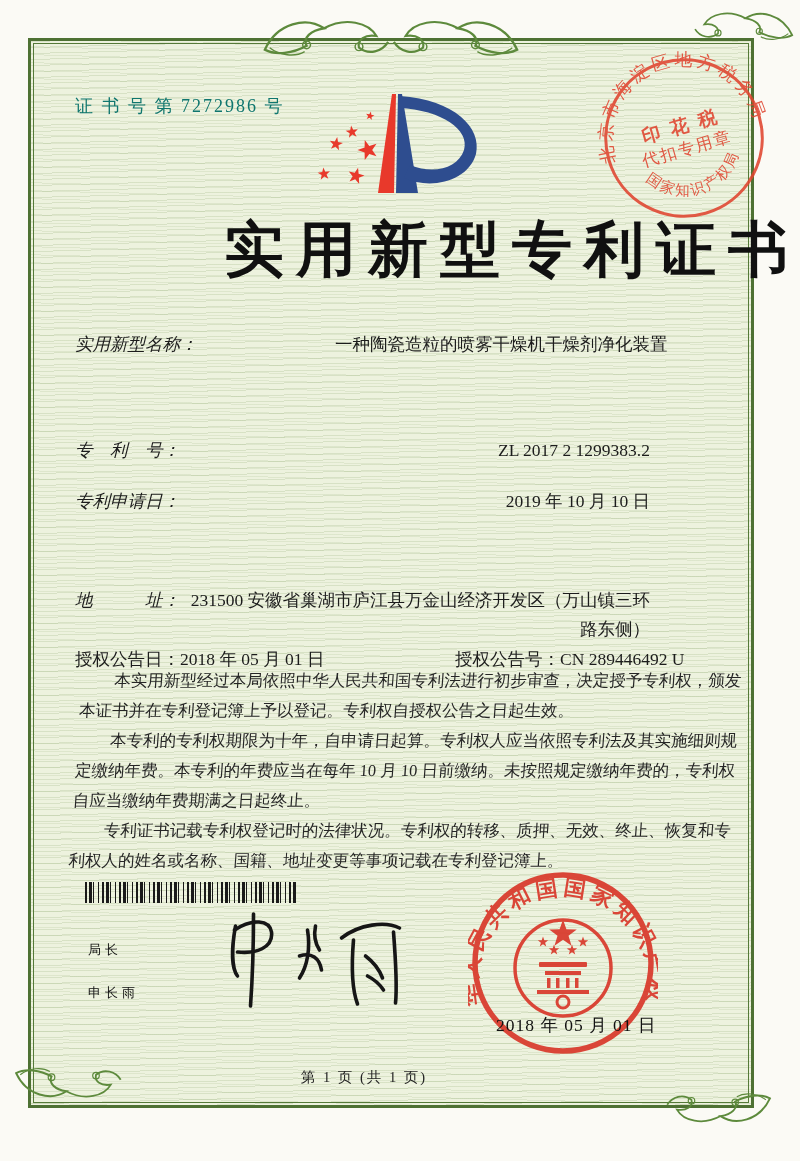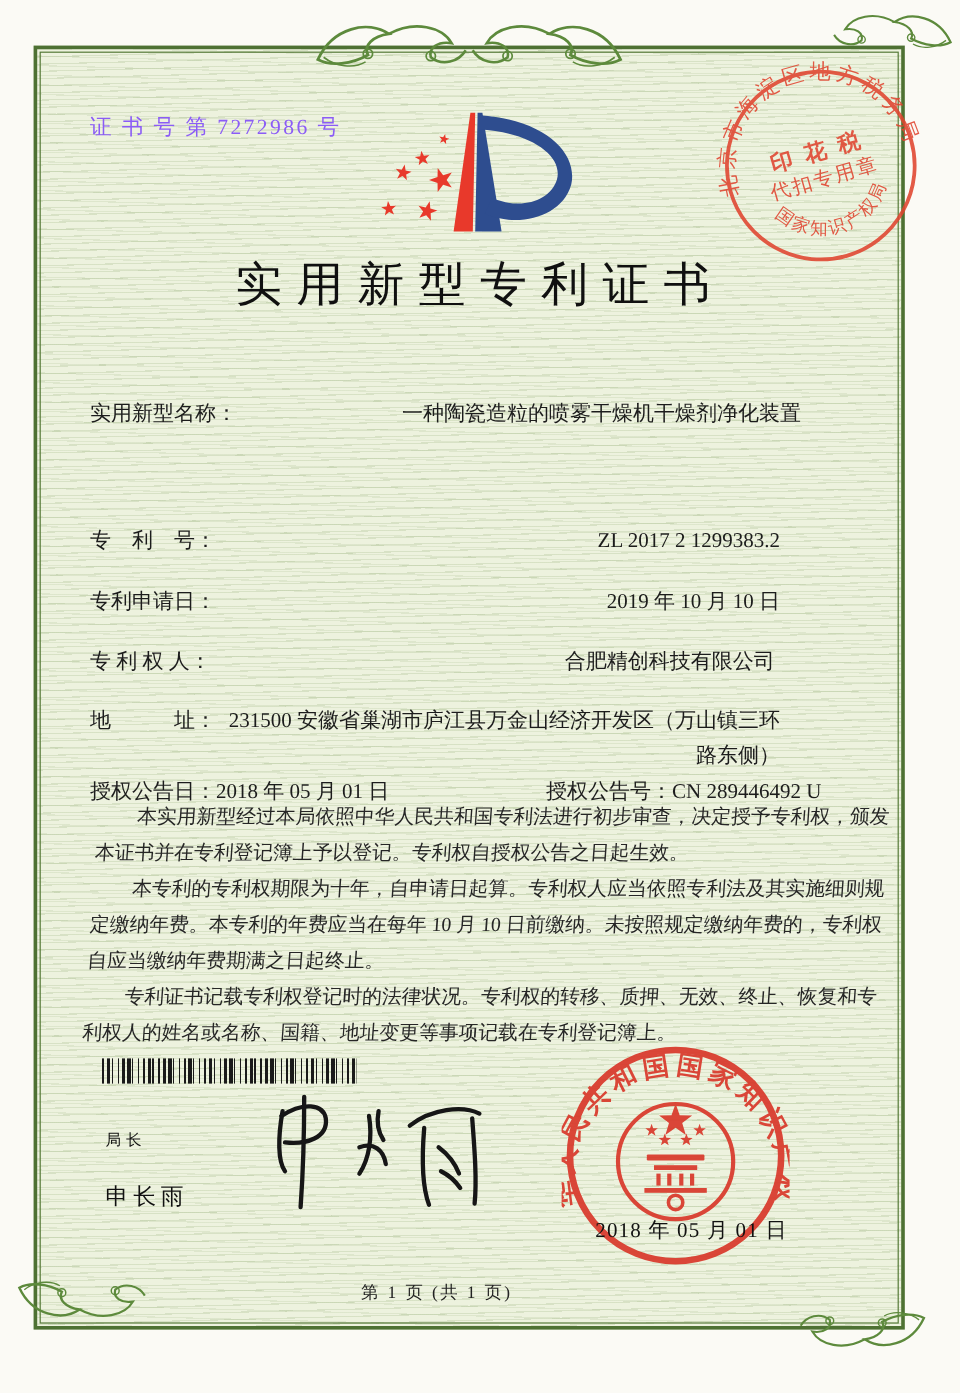--- a/index.html
+++ b/index.html
@@ -10,32 +10,32 @@
     position:absolute;left:28px;top:38px;width:726px;height:1070px;
     background-color:#edf2de;
     background-image:
       repeating-linear-gradient(178.5deg, rgba(128,158,96,.20) 0 1px, rgba(0,0,0,0) 1px 6px),
       repeating-linear-gradient(181.5deg, rgba(128,158,96,.14) 0 1px, rgba(0,0,0,0) 1px 8px);
     border:3px solid #4e7133;
     box-sizing:border-box;
   }
   .panel::before{content:"";position:absolute;inset:2px;border:1px solid #557a38;pointer-events:none;}
   .abs{position:absolute;}
-  .cert-no{left:75px;top:94px;font-size:18px;letter-spacing:2px;color:#8b5cf6;}
-  .title{left:0;top:210px;width:800px;text-align:center;font-size:39px;font-weight:400;letter-spacing:12px;color:#101010;}
+  .cert-no{left:75px;top:94px;font-size:18px;letter-spacing:2px;color:#0f766e;}
+  .title{left:0;top:210px;width:800px;text-align:right;font-size:60px;font-weight:700;letter-spacing:12px;color:#101010;}
   .field-row{left:75px;width:668px;font-size:17.5px;line-height:29px;color:#1c1c1c;}
-  .field-row .lbl{display:inline-block;vertical-align:top;white-space:pre;}
+  .field-row .lbl{display:inline-block;vertical-align:top;white-space:pre;font-style:italic;}
   .field-row .val{display:inline-block;vertical-align:top;width:470px;text-align:right;}
   .grant-right{position:absolute;left:380px;top:0;white-space:nowrap;}
   .paras{left:75px;top:666px;width:664px;font-size:16.5px;line-height:30px;color:#262626;transform:skewX(-4deg);}
   .paras p{margin:0;text-indent:2em;}
   .barcode{left:85px;top:882px;width:212px;height:21px;
     background:repeating-linear-gradient(90deg,#1a1a1a 0 2px,transparent 2px 4px,#1a1a1a 4px 7px,transparent 7px 8px,#1a1a1a 8px 9px,transparent 9px 13px,#1a1a1a 13px 14px,transparent 14px 17px);}
   .director-title{left:88px;top:941px;font-size:13px;letter-spacing:4px;color:#111;}
-  .director-name{left:88px;top:984px;font-size:19px;letter-spacing:4px;color:#111;}
+  .director-name{left:88px;top:984px;font-size:13px;letter-spacing:4px;color:#111;}
   .sig{left:205px;top:908px;}
   .seal{left:468px;top:868px;opacity:.92;}
   .seal-date{left:496px;top:1013px;font-size:17.5px;letter-spacing:1px;color:#111;z-index:5;}
   .page-footer{left:0;top:1068px;width:728px;text-align:center;font-size:14.5px;letter-spacing:2px;color:#222;}
   .tax-stamp{left:596px;top:50px;transform:rotate(-16deg);opacity:.88;z-index:4;}
   .logo{left:300px;top:88px;}
   .orn{z-index:3;}
   svg text{font-family:"Liberation Serif","DejaVu Serif",serif;}
 </style>
 </head>
@@ -110,23 +110,20 @@
 
   <div class="abs field-row" style="top:330px">
     <span class="lbl">实用新型名称：</span><span class="val">一种陶瓷造粒的喷雾干燥机干燥剂净化装置</span>
   </div>
   <div class="abs field-row" style="top:436px">
     <span class="lbl">专　利　号：</span><span class="val">ZL 2017 2 1299383.2</span>
   </div>
   <div class="abs field-row" style="top:487px">
     <span class="lbl">专利申请日：</span><span class="val">2019 年 10 月 10 日</span>
   </div>
-  <div class="abs field-row" style="top:537px">
-    <span class="lbl">专 利 权 人：</span><span class="val">合肥精创科技有限公司</span>
-  </div>
   <div class="abs field-row" style="top:586px">
     <span class="lbl">地　　　址：</span><span class="val">231500 安徽省巢湖市庐江县万金山经济开发区（万山镇三环路东侧）</span>
   </div>
   <div class="abs field-row" style="top:645px">
     <span>授权公告日：</span><span>2018 年 05 月 01 日</span>
     <span class="grant-right"><span>授权公告号：</span><span>CN 289446492 U</span></span>
   </div>
 
   <div class="abs paras">
     <p>本实用新型经过本局依照中华人民共和国专利法进行初步审查，决定授予专利权，颁发本证书并在专利登记簿上予以登记。专利权自授权公告之日起生效。</p>

